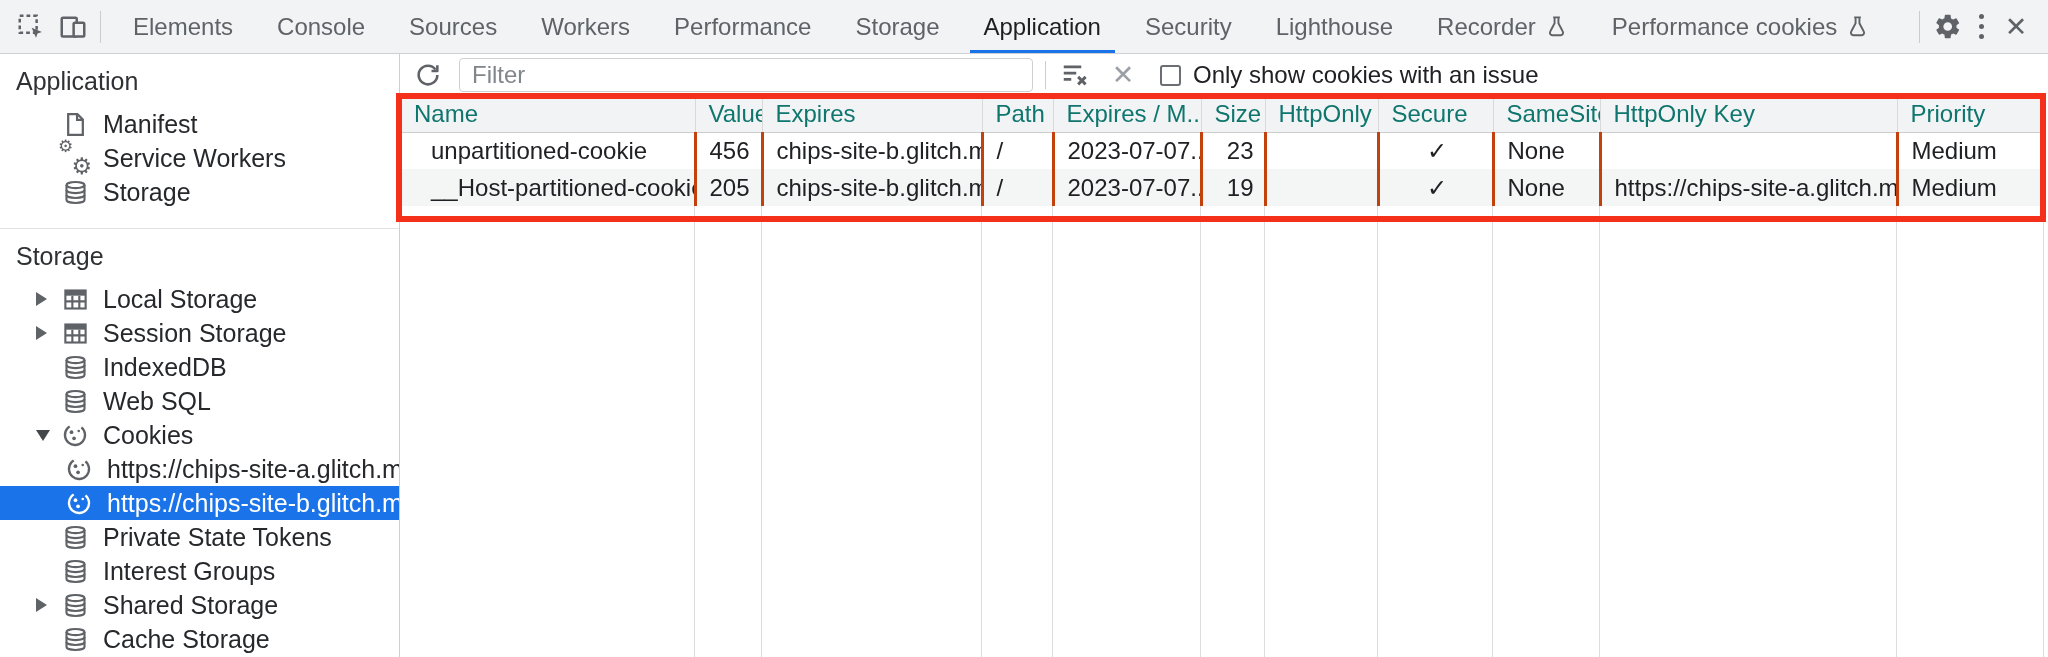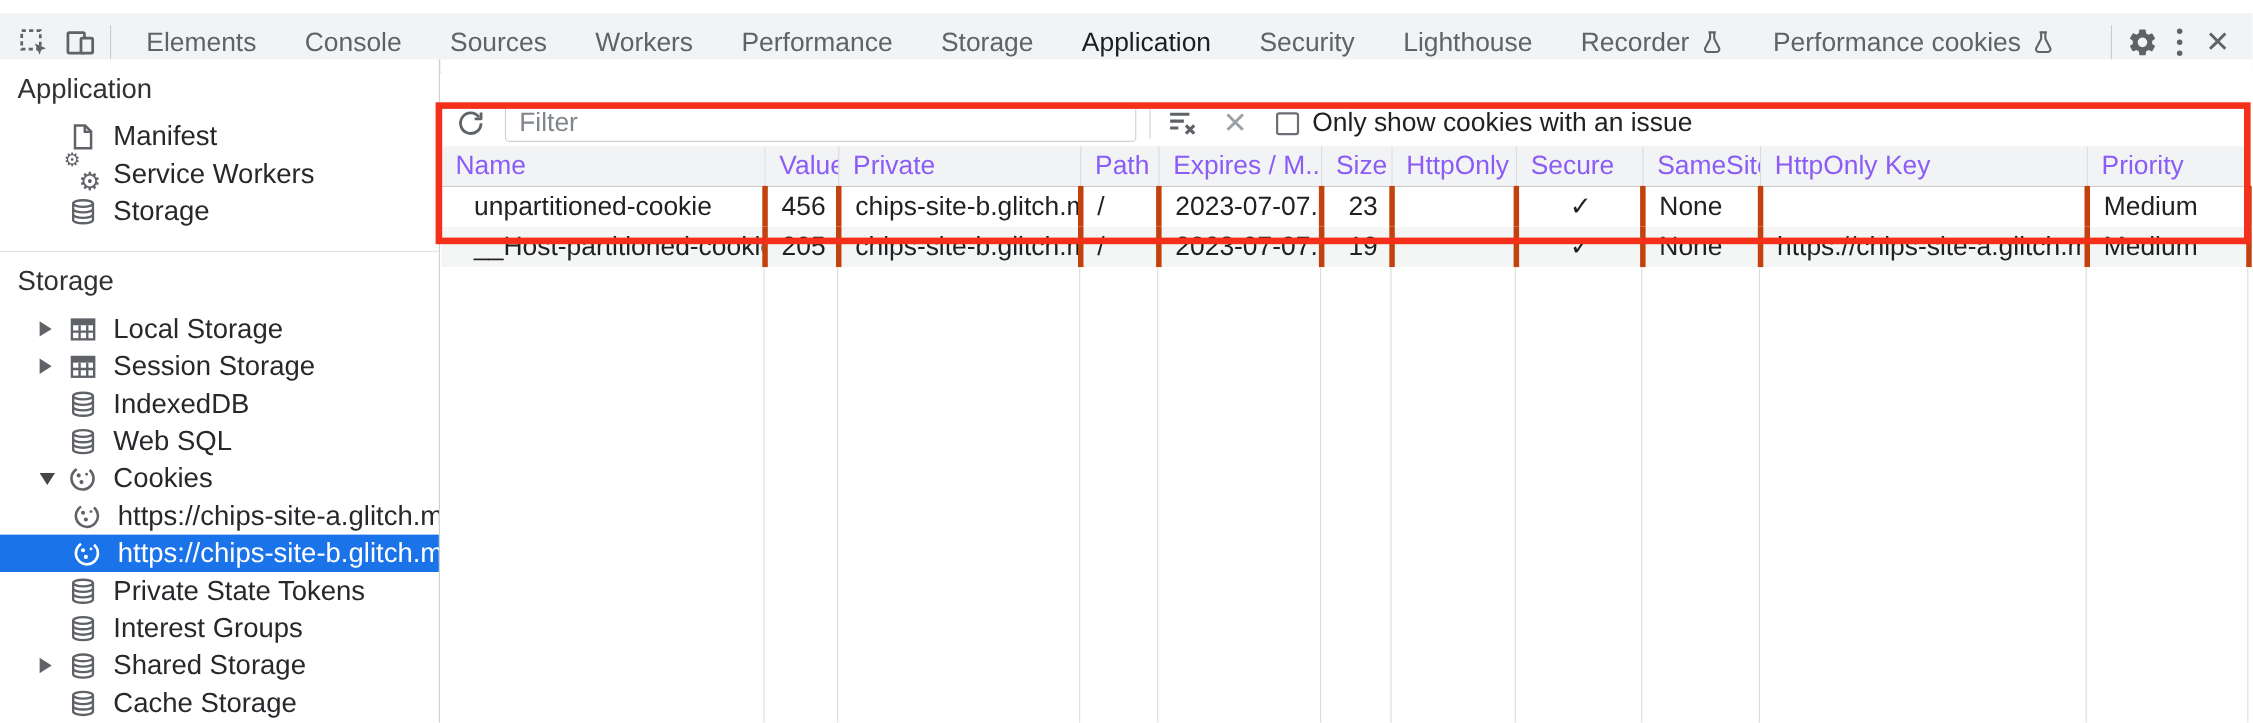--- a/index.html
+++ b/index.html
@@ -1,21 +1,21 @@
 <!DOCTYPE html>
 <html><head>
 <meta charset="utf-8">
 <style>
   * { margin:0; padding:0; box-sizing:border-box; }
   html,body { width:2048px; height:657px; overflow:hidden; background:#fff;
     font-family:"Liberation Sans","DejaVu Sans",sans-serif; }
   .app { position:relative; width:2048px; height:657px; background:#fff; }
 
   
-  .tabbar { position:absolute; top:12px; left:0; width:2048px; height:54px;
+  .tabbar { position:absolute; top:0; left:0; width:2048px; height:54px;
     background:#f1f3f4; border-bottom:1px solid #cdd1d5;
     display:flex; align-items:center; }
   .tb-iconbtn { width:34px; height:34px; display:flex; align-items:center; justify-content:center; flex:0 0 auto; }
   .tb-sep { width:1px; height:32px; background:#c9ccd0; margin:0 10px; flex:0 0 auto; }
   .tabs { display:flex; align-items:stretch; height:53px; }
   .tab { position:relative; display:flex; align-items:center; padding:0 22px;
     font-size:24px; color:#5f6368; white-space:nowrap; cursor:default; }
   .tab.active { color:#1d1e20; }
   .tab.active::after { content:""; position:absolute; left:8px; right:8px; bottom:0;
     height:3px; background:#1a73e8; }
@@ -42,39 +42,39 @@
   .tree-item.selected { background:#1a73e8; color:#fff; }
   .tree-item.selected .nicon { color:#fff; }
   .side-divider { border-top:1px solid #e2e2e2; margin-top:19px; }
   .gear-combo { position:relative; width:30px; height:30px; font-family:"DejaVu Sans",sans-serif; color:#5f6368; }
   .gear-combo .g1 { position:absolute; left:-2px; top:-7px; font-size:17px; }
   .gear-combo .g2 { position:absolute; right:-2px; bottom:-6px; font-size:23px; }
 
   
   .main { position:absolute; top:54px; left:401px; width:1647px; height:603px;
     display:flex; flex-direction:column; background:#fff; }
-  .filterbar { height:42px; flex:0 0 auto; display:flex; align-items:center; padding-left:12px;margin-top:37px; }
+  .filterbar { height:42px; flex:0 0 auto; display:flex; align-items:center; padding-left:12px; }
   .refresh-btn { width:30px; height:30px; margin-right:16px; display:flex; align-items:center; justify-content:center; }
   .filter-input { width:574px; height:34px; border:1px solid #d0d0d0; border-radius:4px;
     font-size:24px; padding:0 12px; color:#202124; outline:none;
     font-family:"Liberation Sans","DejaVu Sans",sans-serif; }
   .filter-input::placeholder { color:#80868b; }
   .fb-sep { width:1px; height:28px; background:#ccc; margin-left:12px; }
   .fb-icon { margin-left:14px; display:flex; align-items:center; justify-content:center; }
   .x-dim { font-size:27px; color:#9aa0a6; margin-left:18px; width:30px; text-align:center; }
   .issue-checkbox { width:21px; height:21px; border:2px solid #6b6f73; border-radius:3px;
     margin-left:22px; flex:0 0 auto; background:#fff; }
   .issue-label { margin-left:12px; font-size:24px; color:#202124; }
 
   table.cookie-grid { border-collapse:collapse; table-layout:fixed; width:1643px; flex:0 0 auto; }
   .cookie-grid th { height:36px; background:#f1f3f4; font-weight:normal; font-size:24px;
-    color:#8b5cf6; text-align:left; padding:0 10px 0 13px; border-right:1px solid #d9d9d9;
+    color:#0f766e; text-align:left; padding:0 10px 0 13px; border-right:1px solid #d9d9d9;
     border-bottom:1px solid #ccc; white-space:nowrap; overflow:hidden; }
   .cookie-grid td { height:37px; font-size:24px; color:#202124; padding:0 10px 0 13px;
-    border-right:5px solid #c2410c; white-space:nowrap; overflow:hidden; }
+    border-right:3px solid #c2410c; white-space:nowrap; overflow:hidden; }
   .cookie-grid tr.stripe td { background:#f4f5f5; }
   .cookie-grid td.c-name { padding-left:30px; }
   .cookie-grid td.c-num { text-align:right; }
   .cookie-grid td.c-center { text-align:center; }
 
   .grid-filler { position:relative; flex:1 1 auto; background:#fff; }
   .vline { position:absolute; top:0; bottom:0; width:1px; background:#dcdcdc; }
 
   
   .red-rect { position:absolute; left:396px; top:93px; width:1650px; height:129px;
@@ -381,21 +381,21 @@
           <col style="width:113px">
           <col style="width:115px">
         <col style="width:107px">
           <col style="width:297px">
           <col style="width:147px">
       </colgroup>
       <thead>
         <tr>
           <th>Name</th>
           <th>Value</th>
-          <th>Private</th>
+          <th>Expires</th>
           <th>Path</th>
           <th>Expires / M...</th>
           <th>Size</th>
           <th>HttpOnly</th>
           <th>Secure</th>
           <th>SameSite</th>
           <th>HttpOnly Key</th>
           <th>Priority</th>
         </tr>
       </thead>

